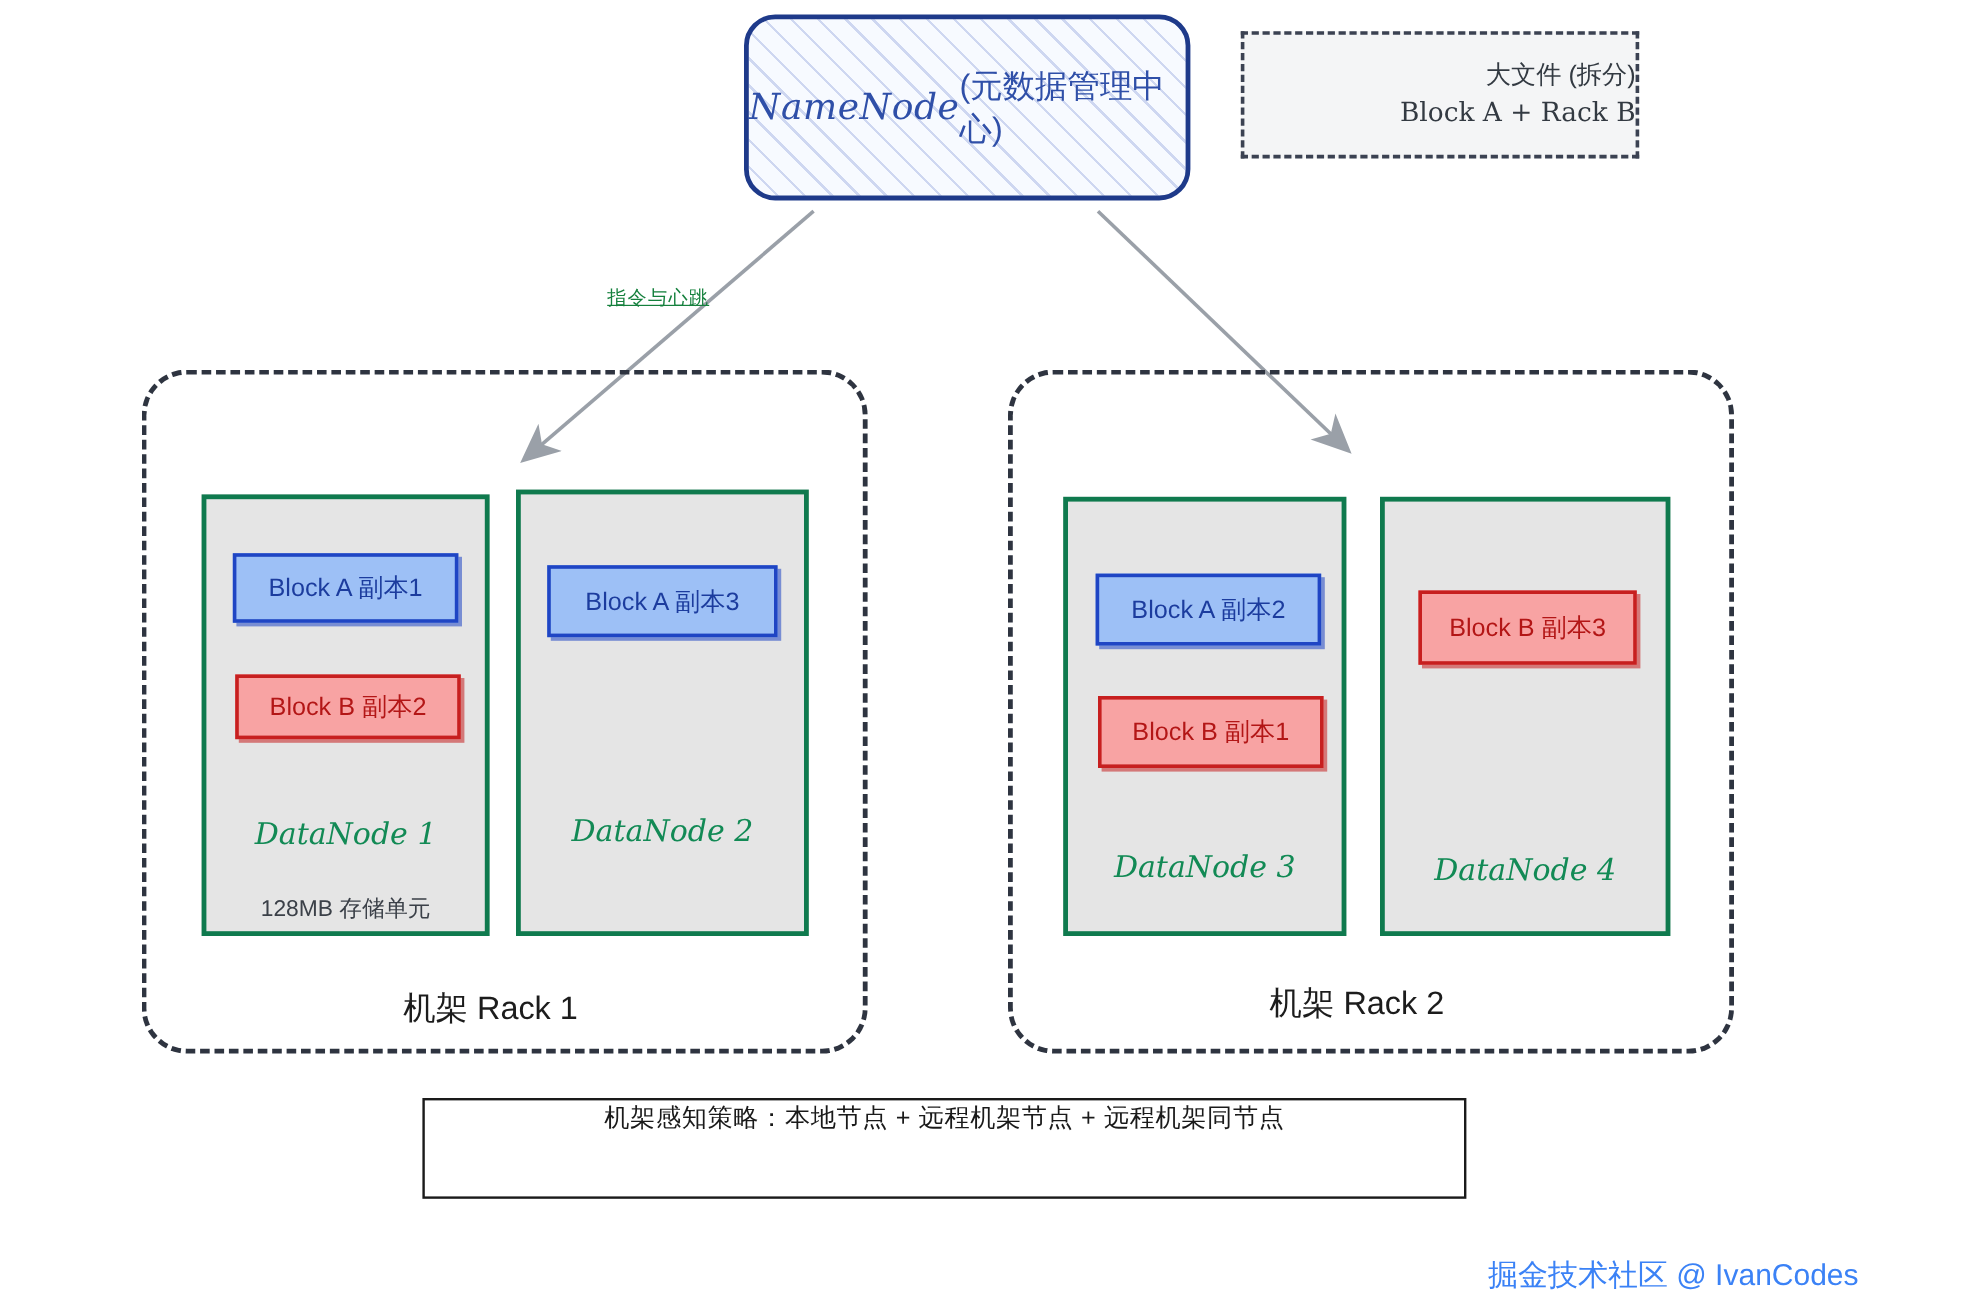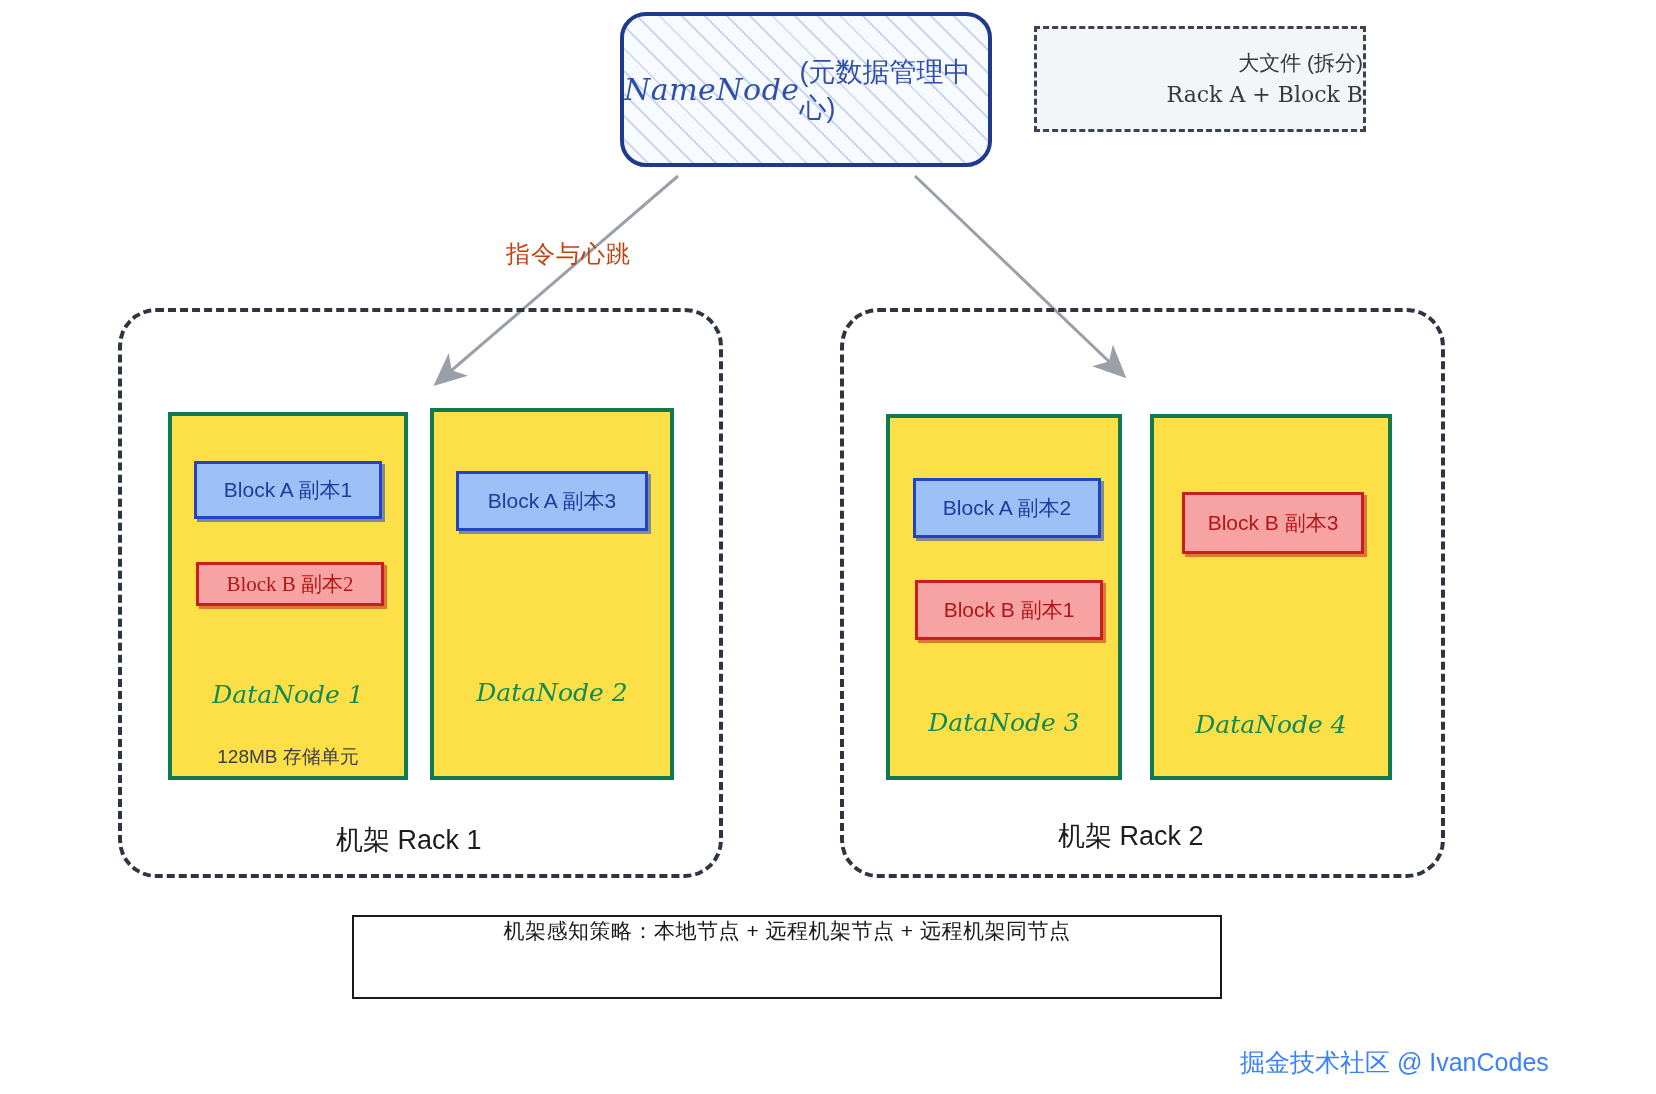--- a/index.html
+++ b/index.html
@@ -33,40 +33,41 @@
     position:absolute;left:1034px;top:26px;width:332px;height:106px;
     border:3px dashed #3b4252;background:#f4f5f6;
     display:flex;flex-direction:column;align-items:flex-end;justify-content:center;
     box-sizing:border-box;
   }
   .legend-l1{font-size:21px;color:#333a42;line-height:1.5;}
   .legend-l2{font-size:22px;color:#333a42;line-height:1.5;font-family:"DejaVu Serif",serif;}
 
   
   .arrow-label{
-    position:absolute;left:506px;top:238px;font-size:24px;color:#c2410c;
+    position:absolute;left:506px;top:238px;font-size:16px;color:#15803d;
     letter-spacing:1px;
+    text-decoration:underline;
   }
 
   
   .rack{
     position:absolute;border:4px dashed #2e3440;border-radius:38px;
     box-sizing:border-box;background:transparent;
   }
   #rack1{left:118px;top:308px;width:605px;height:570px;}
   #rack2{left:840px;top:308px;width:605px;height:570px;}
   .rack-label{
     position:absolute;font-size:27px;color:#1c1c1c;white-space:nowrap;
   }
   #rack1-label{left:336px;top:822px;}
   #rack2-label{left:1058px;top:806px;margin-top:12px;}
 
   
   .datanode{
-    position:absolute;border:4px solid #0f7a4e;background:#fde047;
+    position:absolute;border:4px solid #0f7a4e;background:#e5e5e5;
     box-sizing:border-box;
   }
   .dn-name{
     position:absolute;left:0;right:0;text-align:center;
     font-family:"DejaVu Serif",serif;font-style:italic;
     font-size:25px;color:#128a55;
   }
   .dn-unit{
     position:absolute;left:0;right:0;text-align:center;
     font-size:19px;color:#3b4048;
@@ -82,21 +83,21 @@
     position:absolute;box-sizing:border-box;
     display:flex;align-items:center;justify-content:center;
     font-size:21px;white-space:nowrap;
   }
   .block.blue{border:3px solid #1f45c4;background:#9dc0f6;color:#1c3c9e;
     box-shadow:3px 3px 0 rgba(31,69,196,0.55);}
   .block.red{border:3px solid #c71f1f;background:#f8a3a3;color:#b31616;
     box-shadow:3px 3px 0 rgba(199,31,31,0.55);}
 
   #b-a1{left:194px;top:461px;width:188px;height:58px;}
-  #b-b2{left:196px;top:562px;width:188px;height:44px;font-family:Liberation Serif, serif;}
+  #b-b2{left:196px;top:562px;width:188px;height:54px;}
   #b-a3{left:456px;top:471px;width:192px;height:60px;}
   #b-a2{left:913px;top:478px;width:188px;height:60px;}
   #b-b1{left:915px;top:580px;width:188px;height:60px;}
   #b-b3{left:1182px;top:492px;width:182px;height:62px;}
 
   
   .strategy{
     position:absolute;left:352px;top:915px;width:870px;height:84px;
     border:2px solid #1a1a1a;background:#ffffff;box-sizing:border-box;
     display:flex;justify-content:center;
@@ -127,21 +128,21 @@
     <line x1="915" y1="176" x2="1122" y2="374" stroke="#9aa0a8" stroke-width="3" marker-end="url(#ah)"></line>
   </svg>
 
   <div class="namenode">
     <div class="nn-title">NameNode</div>
     <div class="nn-sub">(元数据管理中心)</div>
   </div>
 
   <div class="legend">
     <div class="legend-l1">大文件 (拆分)</div>
-    <div class="legend-l2">Rack A + Block B</div>
+    <div class="legend-l2">Block A + Rack B</div>
   </div>
 
   <div class="arrow-label">指令与心跳</div>
 
   <div class="rack" id="rack1"></div>
   <div class="rack-label" id="rack1-label">机架 Rack 1</div>
 
   <div class="datanode" id="dn1">
     <div class="dn-name" style="top:264px">DataNode 1</div>
     <div class="dn-unit" style="top:328px">128MB 存储单元</div>

